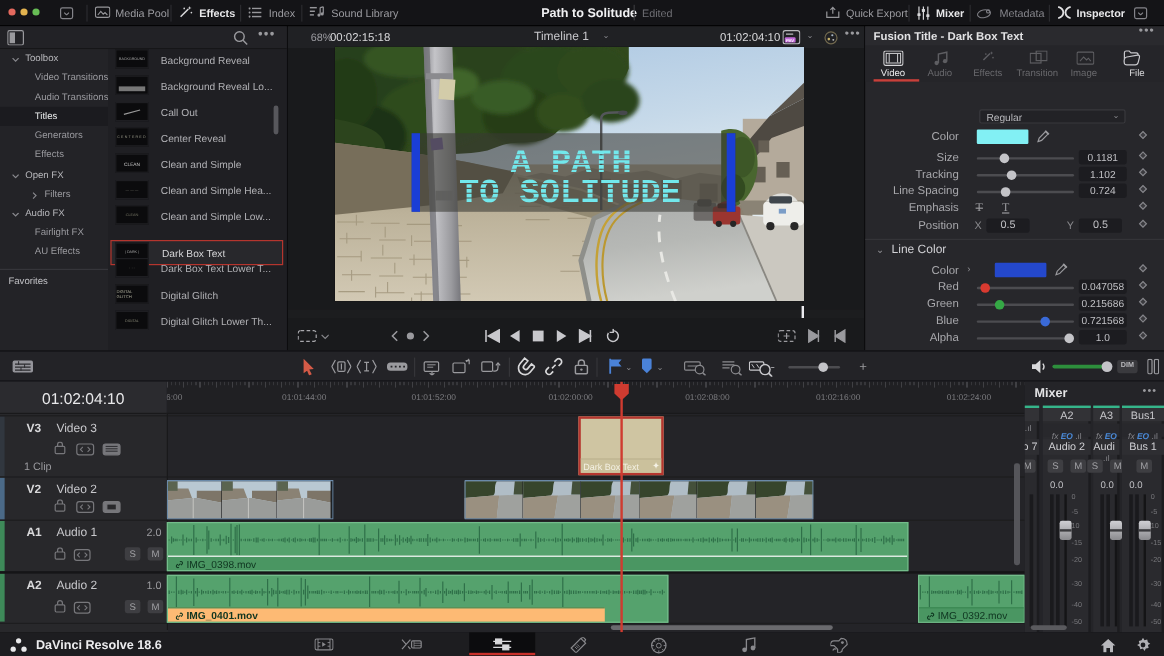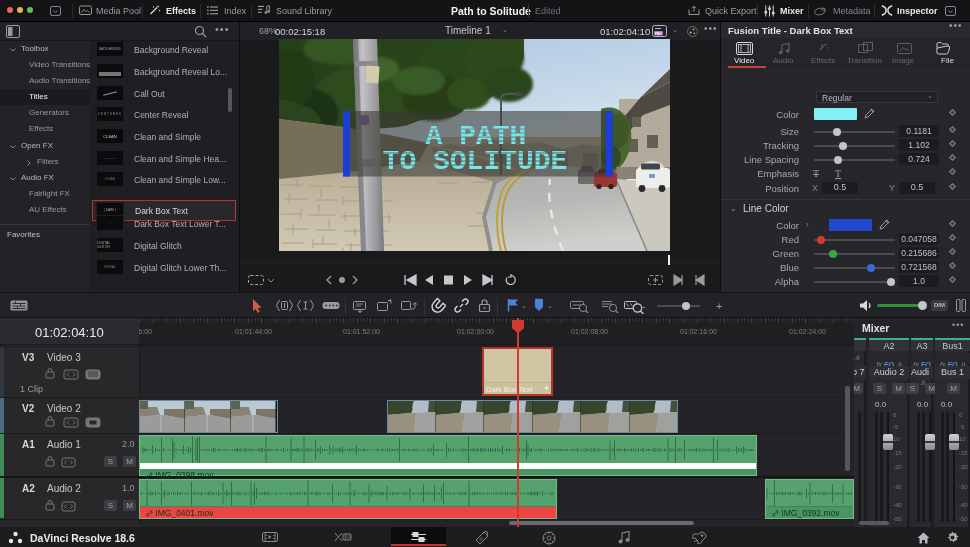--- a/index.html
+++ b/index.html
@@ -821,31 +821,31 @@
           <path d="M41 0 H48 V11 H40 z" fill="#44503a"></path>
         </g>
         <path d="M291 0 v31" stroke="#14161a" stroke-width="1"></path>
       </g>
       <rect x="0.5" y="0.5" width="290" height="32" fill="none" stroke="#6a89a8"></rect>
     </svg>
   <div class="abs" style="left:139px;top:117px;width:618px;height:41px;background:#55a26d;border:1px solid #74bd8b;">
       <svg class="abs" style="left:0;top:0;" width="616" height="28" viewBox="0 0 616 28">
         <path d="M1 13.5v1M3 11.0v6M4.5 12.5v3M6.0 13.0v2M7.5 13.0v2M9.5 13.5v1M11.0 13.5v1M12.5 9.5v9M14.0 13.5v1M15.5 12.0v4M17.5 13.0v2M19.5 13.0v2M21.5 1.5v25M23.5 12.0v4M25.0 13.5v1M27.0 13.5v1M29.0 13.0v2M31.0 13.5v1M32.5 2.5v23M34.0 6.0v16M36.0 12.5v3M38.0 13.5v1M40.0 13.0v2M42.0 13.0v2M43.5 9.5v9M45.0 13.5v1M46.5 13.0v2M48.5 10.5v7M50.5 11.5v5M52.5 0.5v27M54.5 13.5v1M56.0 3.0v22M57.5 1.5v25M59.5 1.0v26M61.0 13.0v2M63.0 13.5v1M64.5 13.0v2M66.5 13.0v2M68.0 13.0v2M69.5 13.5v1M71.5 12.5v3M73.5 12.0v4M75.0 12.0v4M77.0 13.5v1M78.5 13.0v2M80.0 12.5v3M82.0 13.5v1M84.0 13.0v2M85.5 13.5v1M87.0 13.0v2M89.0 13.5v1M91.0 13.5v1M92.5 13.0v2M94.5 13.0v2M96.0 12.5v3M97.5 12.0v4M99.5 13.0v2M101.0 12.0v4M103.0 13.5v1M104.5 12.5v3M106.0 12.0v4M108.0 13.0v2M110.0 12.5v3M111.5 13.0v2M113.0 13.5v1M114.5 13.0v2M116.5 13.5v1M118.0 12.5v3M119.5 12.5v3M121.0 12.0v4M122.5 12.0v4M124.5 13.0v2M126.0 1.0v26M127.5 13.0v2M129.0 13.0v2M130.5 13.0v2M132.0 13.0v2M134.0 13.5v1M135.5 13.5v1M137.0 12.5v3M138.5 13.5v1M140.0 13.5v1M141.5 13.0v2M143.5 12.0v4M145.5 13.5v1M147.5 13.0v2M149.5 13.5v1M151.0 2.5v23M152.5 12.5v3M154.0 13.0v2M155.5 13.0v2M157.0 11.5v5M158.5 12.5v3M160.0 13.0v2M162.0 12.5v3M164.0 1.0v26M166.0 12.5v3M167.5 12.5v3M169.0 12.5v3M171.0 12.5v3M172.5 13.5v1M174.0 13.5v1M175.5 4.5v19M177.5 12.5v3M179.0 12.5v3M180.5 10.0v8M182.5 12.5v3M184.5 13.0v2M186.0 13.0v2M187.5 13.5v1M189.5 9.5v9M191.0 12.5v3M193.0 10.0v8M194.5 13.5v1M196.0 12.0v4M198.0 13.0v2M199.5 11.5v5M201.0 12.5v3M202.5 10.5v7M204.0 13.0v2M205.5 13.5v1M207.5 13.0v2M209.5 12.5v3M211.0 12.5v3M213.0 12.5v3M215.0 12.5v3M216.5 9.0v10M218.5 12.0v4M220.5 13.0v2M222.5 13.0v2M224.0 12.0v4M226.0 13.0v2M227.5 13.5v1M229.5 13.0v2M231.0 13.5v1M233.0 13.5v1M235.0 13.5v1M237.0 12.5v3M238.5 13.0v2M240.5 13.5v1M242.0 12.5v3M244.0 13.0v2M245.5 13.5v1M247.5 12.0v4M249.5 12.5v3M251.0 13.0v2M252.5 13.0v2M254.5 13.0v2M256.0 13.0v2M258.0 12.5v3M259.5 2.5v23M261.0 13.5v1M263.0 13.0v2M264.5 12.5v3M266.5 13.0v2M268.5 12.5v3M270.0 13.5v1M272.0 13.0v2M273.5 13.0v2M275.0 13.0v2M277.0 12.5v3M279.0 13.5v1M281.0 13.5v1M283.0 13.0v2M284.5 13.5v1M286.5 13.5v1M288.0 12.5v3M290.0 12.5v3M291.5 12.5v3M293.5 8.5v11M295.0 13.0v2M297.0 13.0v2M298.5 13.0v2M300.5 13.5v1M302.5 13.0v2M304.5 13.5v1M306.5 7.0v14M308.5 12.0v4M310.5 12.5v3M312.0 13.5v1M313.5 12.5v3M315.5 13.5v1M317.5 13.0v2M319.5 13.5v1M321.0 13.0v2M323.0 12.0v4M325.0 12.5v3M327.0 13.0v2M328.5 0.5v27M330.5 13.0v2M332.0 13.0v2M333.5 12.5v3M335.0 13.0v2M337.0 12.0v4M338.5 13.0v2M340.5 12.0v4M342.0 12.0v4M343.5 12.5v3M345.5 12.5v3M347.0 13.5v1M348.5 12.5v3M350.5 12.0v4M352.5 12.5v3M354.0 13.0v2M355.5 12.0v4M357.5 12.5v3M359.5 13.0v2M361.0 13.0v2M362.5 9.5v9M364.5 13.5v1M366.5 12.5v3M368.0 13.0v2M369.5 12.5v3M371.0 13.5v1M373.0 13.5v1M374.5 13.5v1M376.0 13.5v1M378.0 12.0v4M379.5 12.0v4M381.0 13.5v1M383.0 12.5v3M385.0 12.5v3M386.5 4.5v19M388.0 8.5v11M390.0 12.5v3M391.5 12.0v4M393.5 13.5v1M395.5 13.0v2M397.5 13.0v2M399.5 13.0v2M401.0 12.5v3M402.5 13.0v2M404.5 13.5v1M406.5 13.5v1M408.5 12.5v3M410.5 13.0v2M412.0 12.5v3M413.5 13.0v2M415.5 13.0v2M417.0 12.5v3M419.0 12.5v3M420.5 13.0v2M422.0 13.0v2M424.0 13.0v2M425.5 13.0v2M427.5 13.0v2M429.5 13.5v1M431.0 13.0v2M432.5 13.0v2M434.5 13.0v2M436.0 13.5v1M437.5 12.0v4M439.0 13.5v1M440.5 13.5v1M442.0 13.0v2M444.0 12.5v3M446.0 12.0v4M447.5 13.0v2M449.0 13.0v2M451.0 12.0v4M453.0 13.0v2M454.5 12.0v4M456.0 13.0v2M458.0 12.0v4M460.0 12.5v3M462.0 13.0v2M463.5 13.5v1M465.0 13.0v2M467.0 13.0v2M468.5 13.5v1M470.0 4.5v19M471.5 13.5v1M473.0 12.0v4M474.5 4.5v19M476.5 13.5v1M478.0 12.5v3M479.5 12.5v3M481.5 13.0v2M483.0 13.5v1M484.5 12.0v4M486.0 13.0v2M488.0 13.0v2M490.0 13.0v2M491.5 12.5v3M493.5 12.5v3M495.5 12.5v3M497.0 13.5v1M498.5 12.0v4M500.5 13.0v2M502.0 12.5v3M503.5 12.0v4M505.5 13.5v1M507.0 13.0v2M508.5 13.0v2M510.0 13.0v2M512.0 13.5v1M513.5 12.5v3M515.0 12.0v4M516.5 13.5v1M518.0 12.5v3M520.0 12.0v4M521.5 13.0v2M523.0 13.5v1M524.5 12.5v3M526.0 13.0v2M528.0 3.0v22M530.0 12.0v4M532.0 12.5v3M534.0 13.0v2M535.5 1.0v26M537.5 13.0v2M539.0 12.0v4M541.0 12.5v3M542.5 13.5v1M544.5 4.5v19M546.5 13.5v1M548.5 13.5v1M550.0 12.5v3M551.5 13.0v2M553.5 13.0v2M555.0 13.0v2M556.5 12.0v4M558.5 13.0v2M560.0 12.5v3M561.5 13.5v1M563.0 12.5v3M565.0 12.5v3M567.0 13.0v2M568.5 13.0v2M570.5 13.0v2M572.0 12.5v3M573.5 1.5v25M575.5 13.0v2M577.5 4.0v20M579.0 13.0v2M580.5 13.5v1M582.0 12.5v3M584.0 12.5v3M585.5 13.5v1M587.0 12.5v3M589.0 11.5v5M591.0 13.5v1M592.5 13.5v1M594.5 13.0v2M596.5 10.5v7M598.5 12.0v4M600.0 13.0v2M601.5 12.0v4M603.5 10.0v8M605.0 12.5v3M607.0 13.5v1M608.5 13.0v2M610.0 13.0v2M611.5 13.0v2M613.0 13.0v2" stroke="#2f7049" stroke-width="1"></path>
       </svg>
-      <div class="abs" style="left:0;bottom:0;width:616px;height:12px;background:#4a9662;border-top:6px solid #ffffff;">
+      <div class="abs" style="left:0;bottom:0;width:616px;height:12px;background:#4a9662;border-top:1px solid #ffffff;">
         <span style="position:absolute;left:6px;top:1px;font-size:8.5px;color:#0f3520;"><svg style="display:inline-block;vertical-align:-1px;" width="7" height="7" viewBox="0 0 8 8">
             <path d="M3 5 L5 3 M4.5 1.5 a1.4 1.4 0 0 1 2 2 L5.5 4.5 M3.5 6.5 a1.4 1.4 0 0 1 -2 -2 L2.5 3.5" stroke="#0f3520" fill="none"></path>
           </svg> IMG_0398.mov</span>
       </div>
     </div> 
     <div class="abs" style="left:139px;top:161px;width:418px;height:40px;background:#55a26d;border:1px solid #74bd8b;">
       <svg class="abs" style="left:0;top:0;" width="416" height="27" viewBox="0 0 416 27">
         <path d="M1 12.0v3M3 13.0v1M5 13.0v1M7 0.5v26M9 12.0v3M11 11.5v4M12.5 12.0v3M14.0 13.0v1M15.5 11.5v4M17.5 13.0v1M19.5 12.5v2M21.5 2.0v23M23.0 12.5v2M24.5 10.0v7M26.0 13.0v1M28.0 11.5v4M29.5 12.5v2M31.5 12.5v2M33.5 12.0v3M35.5 12.5v2M37.5 11.5v4M39.0 12.5v2M40.5 12.0v3M42.5 12.5v2M44.5 13.0v1M46.0 12.5v2M48.0 12.5v2M50.0 13.0v1M51.5 1.5v24M53.5 12.5v2M55.0 12.0v3M56.5 13.0v1M58.0 12.0v3M60.0 12.5v2M61.5 11.5v4M63.0 13.0v1M65.0 12.5v2M67.0 12.5v2M68.5 12.0v3M70.0 11.5v4M71.5 13.0v1M73.0 12.0v3M74.5 12.5v2M76.5 12.5v2M78.5 10.5v6M80.0 12.5v2M81.5 13.0v1M83.0 2.5v22M84.5 12.5v2M86.5 10.0v7M88.0 11.5v4M90.0 12.0v3M91.5 1.5v24M93.0 12.0v3M94.5 13.0v1M96.0 12.5v2M97.5 12.0v3M99.0 11.5v4M101.0 11.5v4M103.0 13.0v1M105.0 11.5v4M107.0 12.5v2M109.0 12.5v2M111.0 1.5v24M113.0 11.5v4M114.5 2.5v22M116.5 8.0v11M118.0 12.5v2M120.0 12.5v2M121.5 12.5v2M123.0 12.5v2M124.5 12.0v3M126.0 12.0v3M128.0 11.5v4M130.0 12.5v2M132.0 13.0v1M134.0 13.0v1M136.0 12.0v3M138.0 13.0v1M140.0 12.5v2M141.5 12.5v2M143.5 13.0v1M145.0 13.0v1M147.0 12.0v3M149.0 13.0v1M150.5 11.5v4M152.0 12.5v2M154.0 12.5v2M156.0 12.5v2M157.5 12.0v3M159.0 12.5v2M160.5 12.0v3M162.5 12.5v2M164.5 12.0v3M166.0 12.0v3M168.0 0.5v26M170.0 12.5v2M171.5 12.5v2M173.0 12.5v2M175.0 12.5v2M176.5 11.5v4M178.0 12.0v3M180.0 11.5v4M182.0 13.0v1M184.0 12.5v2M186.0 13.0v1M187.5 12.5v2M189.0 12.0v3M191.0 12.5v2M192.5 4.0v19M194.5 12.5v2M196.5 13.0v1M198.5 11.0v5M200.5 12.5v2M202.0 13.0v1M204.0 12.5v2M205.5 12.5v2M207.0 12.5v2M208.5 12.5v2M210.0 1.5v24M211.5 12.5v2M213.5 11.5v4M215.0 10.0v7M217.0 13.0v1M219.0 12.5v2M221.0 13.0v1M223.0 12.0v3M225.0 11.5v4M227.0 12.5v2M229.0 4.5v18M230.5 12.5v2M232.0 10.5v6M234.0 12.0v3M235.5 12.5v2M237.0 11.5v4M239.0 12.0v3M240.5 12.0v3M242.0 11.5v4M243.5 12.0v3M245.5 12.5v2M247.0 6.0v15M248.5 13.0v1M250.5 12.0v3M252.5 12.0v3M254.0 12.5v2M255.5 13.0v1M257.0 12.0v3M258.5 12.5v2M260.0 13.0v1M261.5 13.0v1M263.5 12.5v2M265.0 11.5v4M266.5 13.0v1M268.0 12.0v3M270.0 7.5v12M272.0 13.0v1M273.5 12.0v3M275.5 13.0v1M277.0 13.0v1M278.5 12.5v2M280.5 12.5v2M282.0 12.0v3M283.5 4.5v18M285.0 12.5v2M286.5 12.5v2M288.0 12.5v2M289.5 12.5v2M291.0 12.5v2M293.0 12.0v3M294.5 5.5v16M296.5 12.5v2M298.0 12.5v2M299.5 12.5v2M301.5 7.5v12M303.5 3.0v21M305.5 12.5v2M307.0 12.5v2M308.5 13.0v1M310.0 12.0v3M312.0 13.0v1M314.0 12.0v3M316.0 13.0v1M318.0 12.5v2M320.0 11.5v4M322.0 12.0v3M324.0 12.0v3M325.5 12.0v3M327.0 13.0v1M329.0 1.0v25M330.5 12.5v2M332.5 12.0v3M334.5 11.5v4M336.0 12.0v3M338.0 12.0v3M340.0 12.0v3M342.0 12.5v2M343.5 12.5v2M345.5 13.0v1M347.5 12.5v2M349.5 12.5v2M351.5 12.5v2M353.5 12.5v2M355.0 12.5v2M357.0 12.0v3M358.5 13.0v1M360.5 12.0v3M362.5 12.5v2M364.0 12.5v2M365.5 12.0v3M367.5 11.5v4M369.0 13.0v1M371.0 12.0v3M372.5 12.5v2M374.0 12.5v2M375.5 12.0v3M377.0 12.5v2M378.5 11.5v4M380.5 12.5v2M382.5 13.0v1M384.5 12.5v2M386.0 13.0v1M388.0 12.0v3M390.0 12.0v3M391.5 11.5v4M393.0 12.0v3M394.5 12.0v3M396.0 11.5v4M397.5 11.5v4M399.0 12.5v2M401.0 13.0v1M402.5 11.0v5M404.5 13.0v1M406.0 13.0v1M408.0 13.0v1M410.0 12.5v2M412.0 11.5v4M413.5 13.0v1" stroke="#2f7049" stroke-width="1"></path>
       </svg>
-      <div class="abs" style="left:0;bottom:0;width:416px;height:12px;background:#ef4444;border-top:1px solid #3b8853;">
+      <div class="abs" style="left:0;bottom:0;width:364px;height:12px;background:#fdba74;border-top:1px solid #3b8853;font-weight:bold;">
         <span style="position:absolute;left:6px;top:1px;font-size:8.5px;color:#0f3520;"><svg style="display:inline-block;vertical-align:-1px;" width="7" height="7" viewBox="0 0 8 8">
             <path d="M3 5 L5 3 M4.5 1.5 a1.4 1.4 0 0 1 2 2 L5.5 4.5 M3.5 6.5 a1.4 1.4 0 0 1 -2 -2 L2.5 3.5" stroke="#0f3520" fill="none"></path>
           </svg> IMG_0401.mov</span>
       </div>
     </div> 
     <div class="abs" style="left:765px;top:161px;width:89px;height:40px;background:#55a26d;border:1px solid #74bd8b;">
       <svg class="abs" style="left:0;top:0;" width="87" height="27" viewBox="0 0 87 27">
         <path d="M1 7.5v12M3 13.0v1M5 13.0v1M7 12.5v2M8.5 0.5v26M10.5 12.0v3M12.0 12.5v2M13.5 12.5v2M15.0 12.5v2M16.5 12.0v3M18.0 12.5v2M19.5 12.0v3M21.5 12.5v2M23.0 12.0v3M24.5 12.0v3M26.5 12.5v2M28.5 12.5v2M30.5 13.0v1M32.0 11.5v4M33.5 12.0v3M35.0 11.5v4M36.5 13.0v1M38.5 13.0v1M40.5 8.5v10M42.5 12.5v2M44.0 2.5v22M46.0 12.0v3M48.0 12.5v2M49.5 12.0v3M51.0 13.0v1M53.0 12.0v3M54.5 12.5v2M56.5 12.5v2M58.0 11.5v4M60.0 12.0v3M61.5 12.5v2M63.5 13.0v1M65.0 12.5v2M66.5 4.0v19M68.0 12.5v2M70.0 12.0v3M72.0 12.0v3M74.0 12.5v2M75.5 13.0v1M77.0 3.5v20M79.0 13.0v1M81.0 12.5v2M82.5 12.5v2M84.0 12.5v2M85.5 12.0v3" stroke="#2f7049" stroke-width="1"></path>
       </svg>
       <div class="abs" style="left:0;bottom:0;width:87px;height:12px;background:#4a9662;border-top:1px solid #3b8853;">

